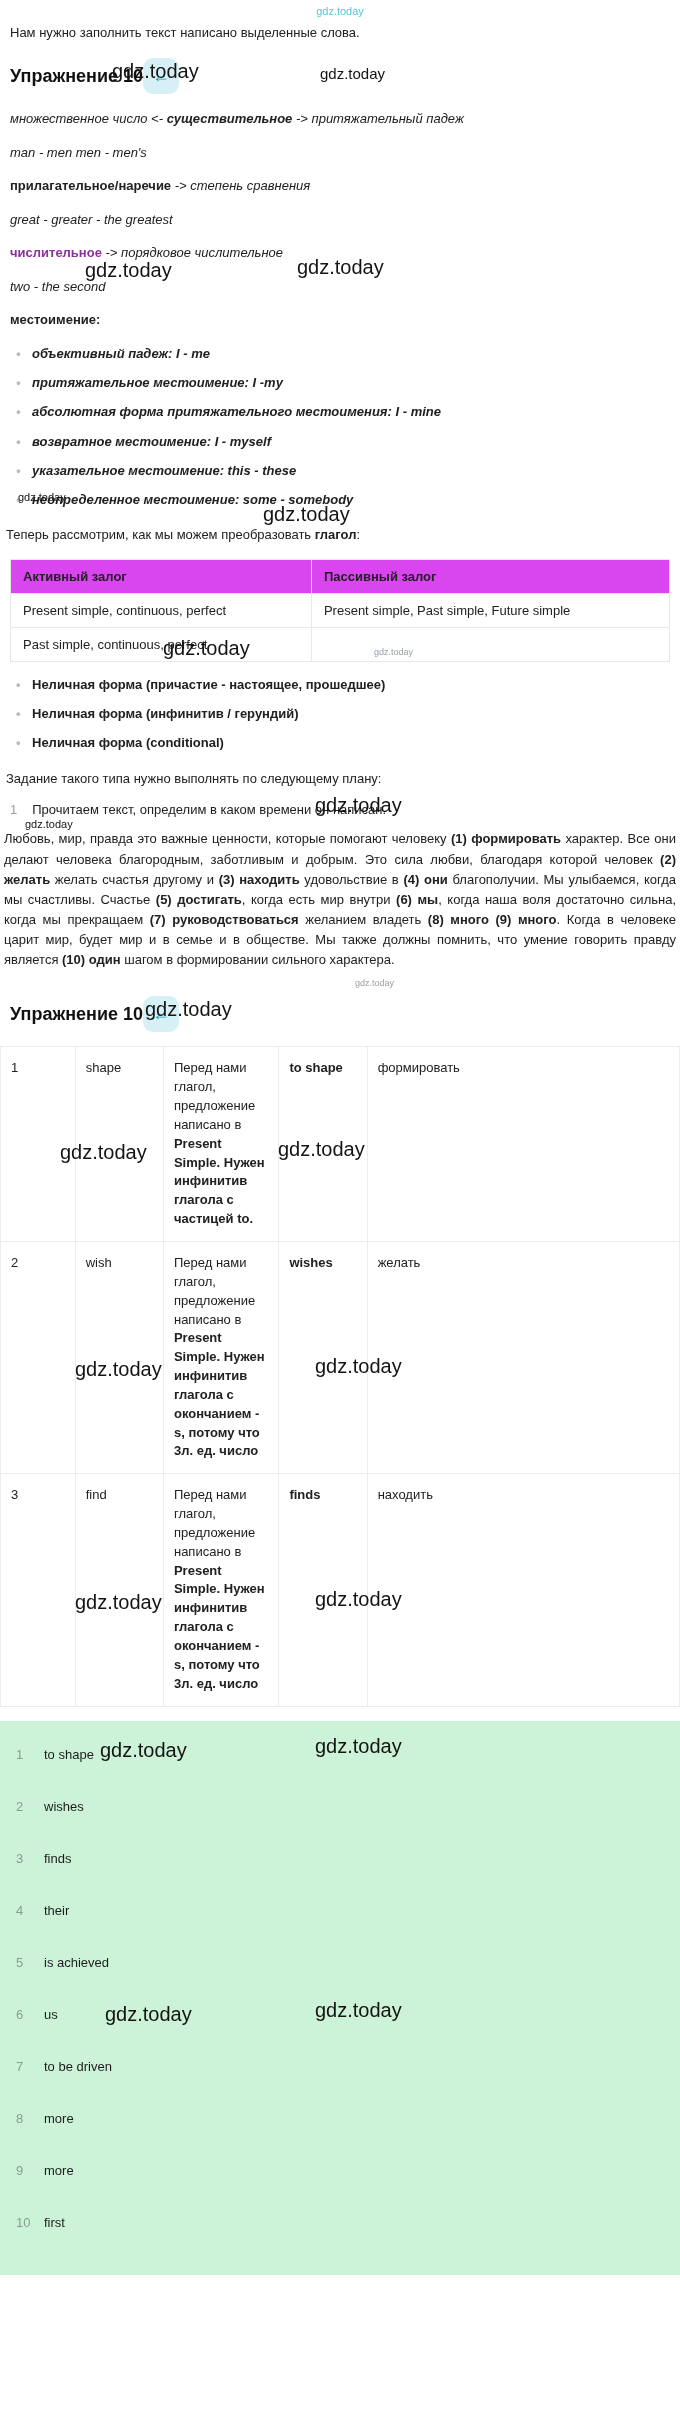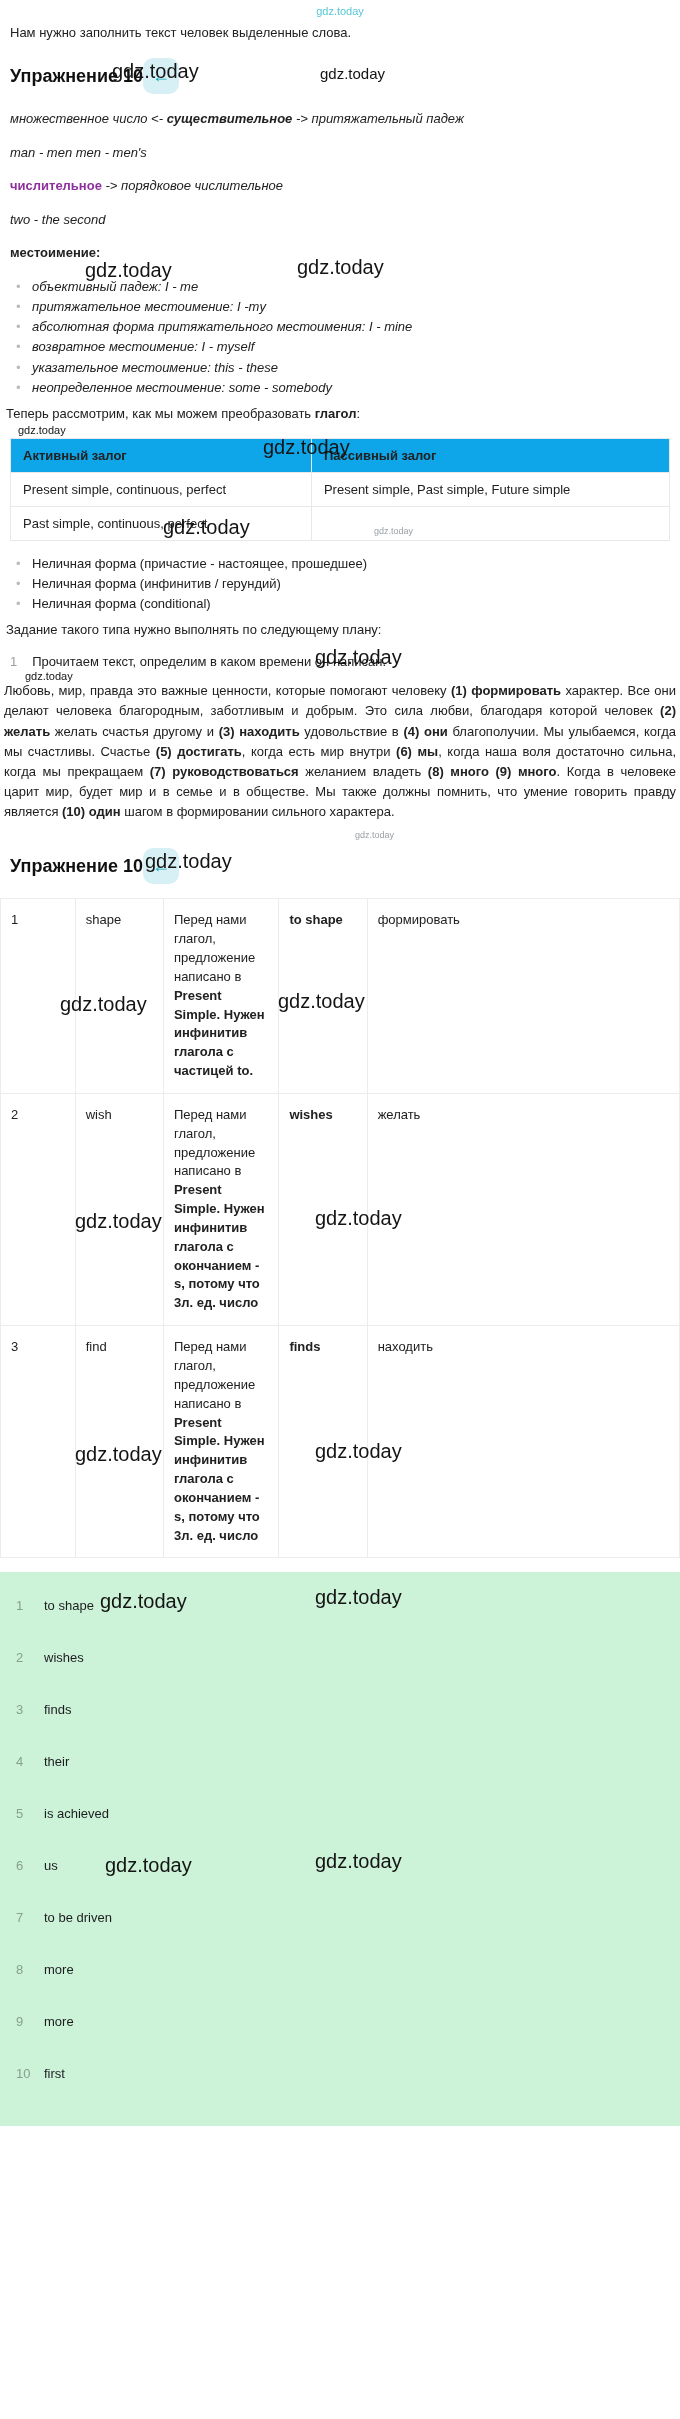--- a/index.html
+++ b/index.html
@@ -28,29 +28,29 @@
               font-size:18px; line-height:1; cursor:pointer; display:flex; align-items:center; justify-content:center; flex:none; }
 
   .rules { position:relative; padding:2px 10px 0; }
   .rule { margin:4px 0 16px; line-height:1.35; }
   .i { font-style:italic; }
   .b { font-weight:700; }
   .purple { color:#8e2f9e; font-weight:700;margin-top:8px; }
 
   .list-wrap { position:relative; }
   ul.dots { list-style:none; padding:0 10px; }
-  ul.dots li { position:relative; padding-left:22px; margin:2px 0; line-height:1.4; }
+  ul.dots li { position:relative; padding-left:22px; margin:11px 0; line-height:1.4;font-weight:bold; }
   ul.dots li::before { content:"•"; position:absolute; left:6px; top:0; color:#b6bcc2; }
 
   .para { padding:6px 6px; line-height:1.45; }
 
   .t1wrap { position:relative; }
   .gtable { border-collapse:collapse; width:calc(100% - 20px); margin:8px 10px 14px; }
   .gtable th, .gtable td { border:1px solid #e6e8ea; padding:9px 12px; text-align:left; font-size:13px; }
-  .gtable th { background:#0ea5e9; font-weight:700; }
+  .gtable th { background:#d946ef; font-weight:700; }
 
   .plan-step { display:flex; gap:15px; padding:8px 10px 6px; position:relative; }
   .step-num { color:#9aa0a6; flex:none; }
 
   .passage-wrap { position:relative; padding-bottom:16px; }
   .passage { padding:6px 4px 4px; line-height:1.55; text-align:justify; }
 
   .atable-wrap { position:relative; margin-top:4px; }
   .atable { border-collapse:collapse; width:100%; }
   .atable td { border:1px solid #ececec; padding:12px 10px; vertical-align:top; font-size:13px; line-height:1.45; }
@@ -60,34 +60,36 @@
   .answer-num { width:28px; flex:none; color:#87a08e; }
   .answer-text { color:#1d1d1f; }
 </style>
 </head>
 <body>
 
 <div class="page">
 
   <div class="top-wm">gdz.today</div>
 
-  <p class="intro">Нам нужно заполнить текст человек выделенные слова.</p>
+  <p class="intro">Нам нужно заполнить текст написано выделенные слова.</p>
 
   <header class="ex-header">
     <h1 class="ex-title">Упражнение 10</h1>
     <span class="wm wm-lg" style="left:112px; top:8px;">gdz.today</span>
     <span class="wm wm-md" style="left:320px; top:13px;">gdz.today</span>
     <button class="back-btn">
         <span>←</span>
       </button>
   </header>
 
   <div class="rules">
     <p class="rule i"><span>множественное число &lt;- </span><span class="b">существительное</span><span> -&gt; притяжательный падеж</span></p>
     <p class="rule i">man - men men - men's</p>
+    <p class="rule"><span class="b">прилагательное/наречие</span><span class="i"> -&gt; степень сравнения</span></p>
+    <p class="rule i">great - greater - the greatest</p>
     <p class="rule"><span class="purple">числительное</span><span class="i"> -&gt; порядковое числительное</span></p>
     <p class="rule i">two - the second</p>
     <span class="wm wm-lg" style="left:85px; top:155px;">gdz.today</span>
     <span class="wm wm-lg" style="left:297px; top:152px;">gdz.today</span>
     <p class="rule b">местоимение:</p>
   </div>
 
   <div class="list-wrap">
     <ul class="dots i">
       <li>объективный падеж: I - me</li>

